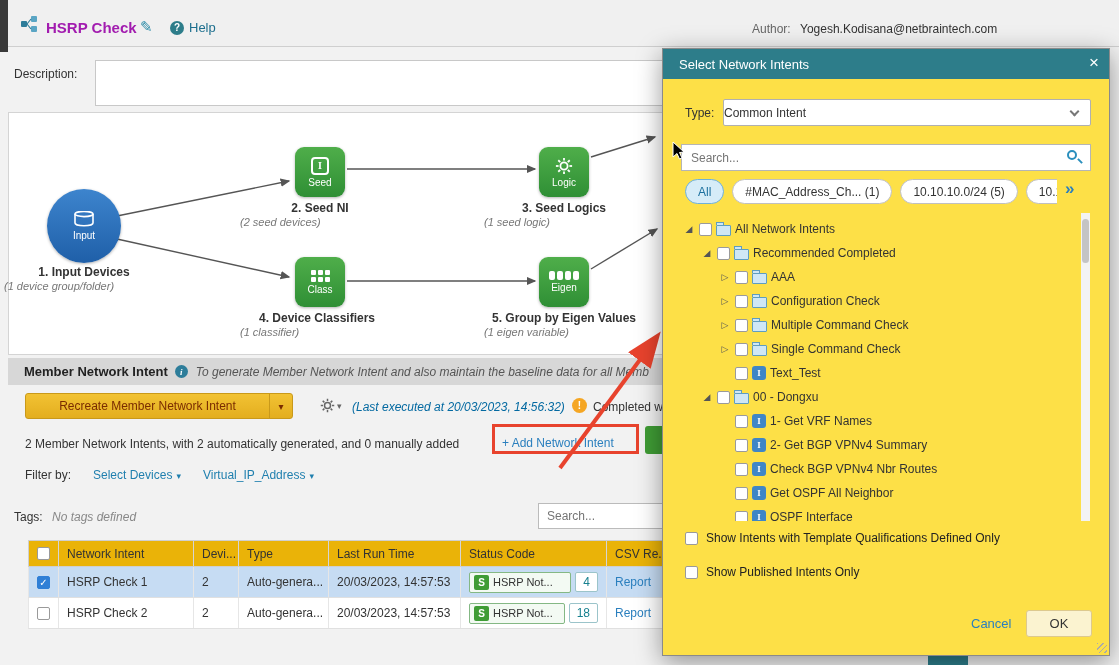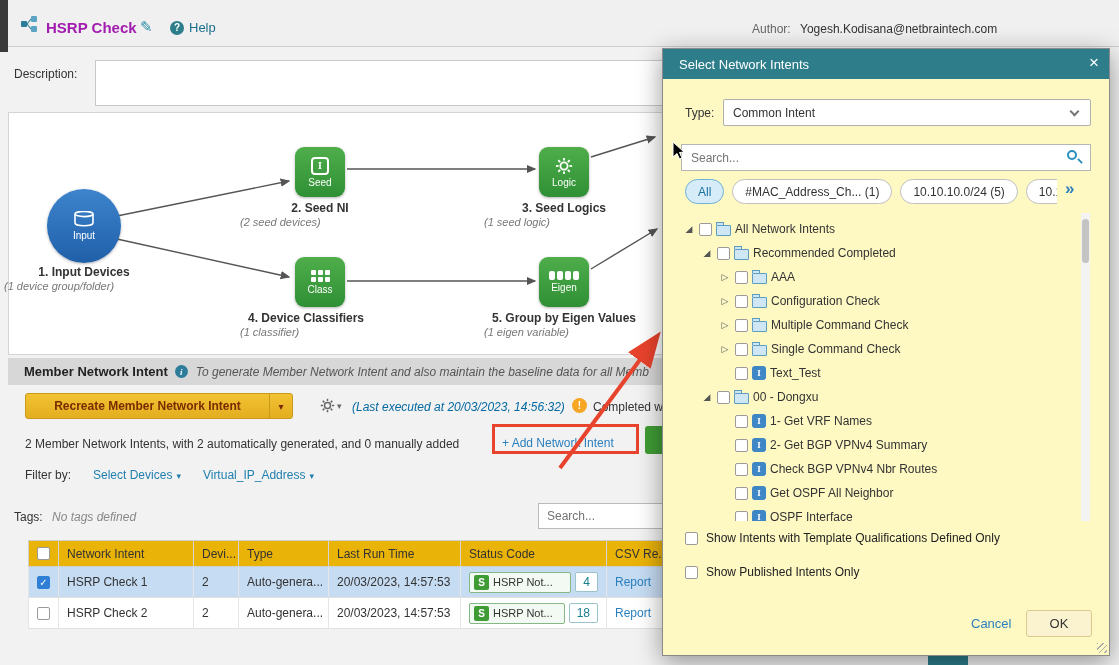--- a/index.html
+++ b/index.html
@@ -35,21 +35,21 @@
   .eigen-ic { display:flex; gap:2px; }
   .eigen-ic span { width:6px; height:9px; background:#fff; border-radius:2px; }
 
   
   .member-bar { position:absolute; left:8px; top:358px; width:1100px; height:27px; background:#d7d7d7; display:flex; align-items:center; }
   .member-title { margin-left:16px; font-size:13px; font-weight:bold; color:#222; }
   .icirc { width:13px; height:13px; margin-left:7px; border-radius:50%; background:#2d7d9a; color:#fff; font-size:9px; font-style:italic; font-weight:bold; display:flex; align-items:center; justify-content:center; font-family:"Liberation Serif",serif; }
   .member-desc { margin-left:8px; font-size:12px; font-style:italic; color:#555; white-space:nowrap; overflow:hidden; }
 
   .recreate-btn { position:absolute; left:25px; top:393px; width:268px; height:26px; background:linear-gradient(#f2c233,#e3ae1f); border:1px solid #c9991a; border-radius:3px; display:flex; align-items:center; cursor:pointer; }
-  .recreate-btn .lbl { flex:1; text-align:center; font-size:12px; font-weight:bold; color:#7a2c00; }
+  .recreate-btn .lbl { flex:1; text-align:center; font-size:12px; font-weight:normal; color:#7a2c00; }
   .recreate-btn .split { width:1px; height:100%; background:#c9991a; }
   .recreate-btn .caret { width:22px; text-align:center; color:#7a2c00; font-size:10px; }
   .gearwrap { position:absolute; left:320px; top:398px; display:flex; align-items:center; gap:2px; cursor:pointer; color:#666; }
   .lastexec { position:absolute; left:352px; top:400px; font-size:12px; font-style:italic; color:#0369a1; }
   .warncirc { position:absolute; left:572px; top:398px; width:15px; height:15px; border-radius:50%; background:#f5a623; color:#fff; font-size:10px; font-weight:bold; display:flex; align-items:center; justify-content:center; }
   .completed { position:absolute; left:593px; top:400px; font-size:12px; color:#333; white-space:nowrap; }
   .green-sliver { position:absolute; left:645px; top:426px; width:17px; height:28px; background:#3f9c35; border-radius:3px 0 0 3px; }
 
   .summary { position:absolute; left:25px; top:437px; font-size:12px; color:#333; }
   .addlink { position:absolute; left:502px; top:436px; font-size:12px; color:#2a7fbe; cursor:pointer; }
@@ -75,27 +75,27 @@
   .c5{width:146px; gap:4px;} .c6{width:210px;}
   .cb { width:13px; height:13px; background:#fff; border:1px solid #9a9a9a; border-radius:2px; display:inline-block; cursor:pointer; flex:none; }
   .cb.on { background:#2f7fd6; border-color:#2f7fd6; color:#fff; font-size:10px; line-height:12px; text-align:center; }
   .badge { flex:1; display:flex; align-items:center; gap:4px; border:1px solid #84b884; background:#f3faf3; border-radius:2px; padding:2px 4px; overflow:hidden; }
   .badge .txt { font-size:11px; white-space:nowrap; overflow:hidden; text-overflow:ellipsis; }
   .sq { width:15px; height:15px; background:#3f9c35; border-radius:2px; color:#fff; font-weight:bold; font-size:10px; display:flex; align-items:center; justify-content:center; flex:none; }
   .cnt { border:1px solid #9bc4ca; color:#17808f; background:#fff; padding:2px 7px; border-radius:2px; font-size:12px; flex:none; }
   .rpt { color:#2a7fbe; cursor:pointer; }
 
   
-  .modal { position:absolute; left:662px; top:48px; width:448px; height:608px; background:#fef9c3; border:1px solid #8a8a8a; box-shadow:0 6px 24px rgba(0,0,0,.4); z-index:100; }
+  .modal { position:absolute; left:662px; top:48px; width:448px; height:608px; background:#fde047; border:1px solid #8a8a8a; box-shadow:0 6px 24px rgba(0,0,0,.4); z-index:100; }
   .mhead { position:absolute; left:0; top:0; width:100%; height:30px; background:#2d7d8a; display:flex; align-items:center; }
   .mtitle { margin-left:16px; color:#fff; font-size:13px; }
   .mclose { position:absolute; right:10px; top:4px; color:#fff; font-size:17px; cursor:pointer; }
   .mlabel { position:absolute; left:22px; top:57px; font-size:12px; color:#333; }
   .mselect { position:absolute; left:60px; top:50px; width:368px; height:27px; border:1px solid #b0b0b0; border-radius:2px; background:#fff; display:flex; align-items:center; cursor:pointer; }
-  .mselect .val { margin-left:9px; font-size:12px; color:#333; flex:1; }
+  .mselect .val { font-size:12px; color:#333; flex:1; }
   .chev { width:7px; height:7px; border-right:2px solid #777; border-bottom:2px solid #777; transform:rotate(45deg); margin-right:12px; margin-top:-3px; }
   .msearch { position:absolute; left:18px; top:95px; width:410px; height:27px; border:1px solid #b5b5b5; background:#fff; font-size:12px; padding:0 30px 0 9px; color:#333; font-family:"Liberation Sans",sans-serif; }
   .mag { position:absolute; left:404px; top:101px; width:10px; height:10px; border:2px solid #2a8fbd; border-radius:50%; cursor:pointer; }
   .mag::after { content:""; position:absolute; left:8px; top:8px; width:6px; height:2px; background:#2a8fbd; transform:rotate(45deg); }
   .pills { position:absolute; left:22px; top:130px; width:372px; display:flex; gap:8px; overflow:hidden; }
   .pill { height:25px; border-radius:13px; border:1px solid #c0c0c0; background:#fff; color:#333; font-size:12px; display:flex; align-items:center; padding:0 12px; white-space:nowrap; cursor:pointer; flex:none; }
   .pill.sel { background:#d6ecf8; border-color:#6fb1d8; color:#1a6f9e; }
   .pillmore { position:absolute; left:402px; top:130px; font-size:17px; font-weight:bold; color:#2a7fbe; cursor:pointer; }
   .tree { position:absolute; left:14px; top:164px; width:420px; height:308px; overflow:hidden; }
   .trow { position:absolute; left:0; height:24px; display:flex; align-items:center; gap:4px; font-size:12px; color:#333; cursor:pointer; }
@@ -198,21 +198,21 @@
       <span class="grid-ic">
         <span></span>
           <span></span>
           <span></span>
           <span></span>
           <span></span>
           <span></span>
       </span>
       <span class="node-label">Class</span>
     </div>
-    <div class="node-title" style="left:217px;top:198px">4. Device Classifiers</div>
+    <div class="node-title" style="left:228px;top:198px">4. Device Classifiers</div>
     <div class="node-sub" style="left:231px;top:213px">(1 classifier)</div>
 
     <div class="node-green" style="left:530px;top:144px">
       <span class="eigen-ic">
         <span></span>
           <span></span>
           <span></span>
           <span></span>
       </span>
       <span class="node-label">Eigen</span>

